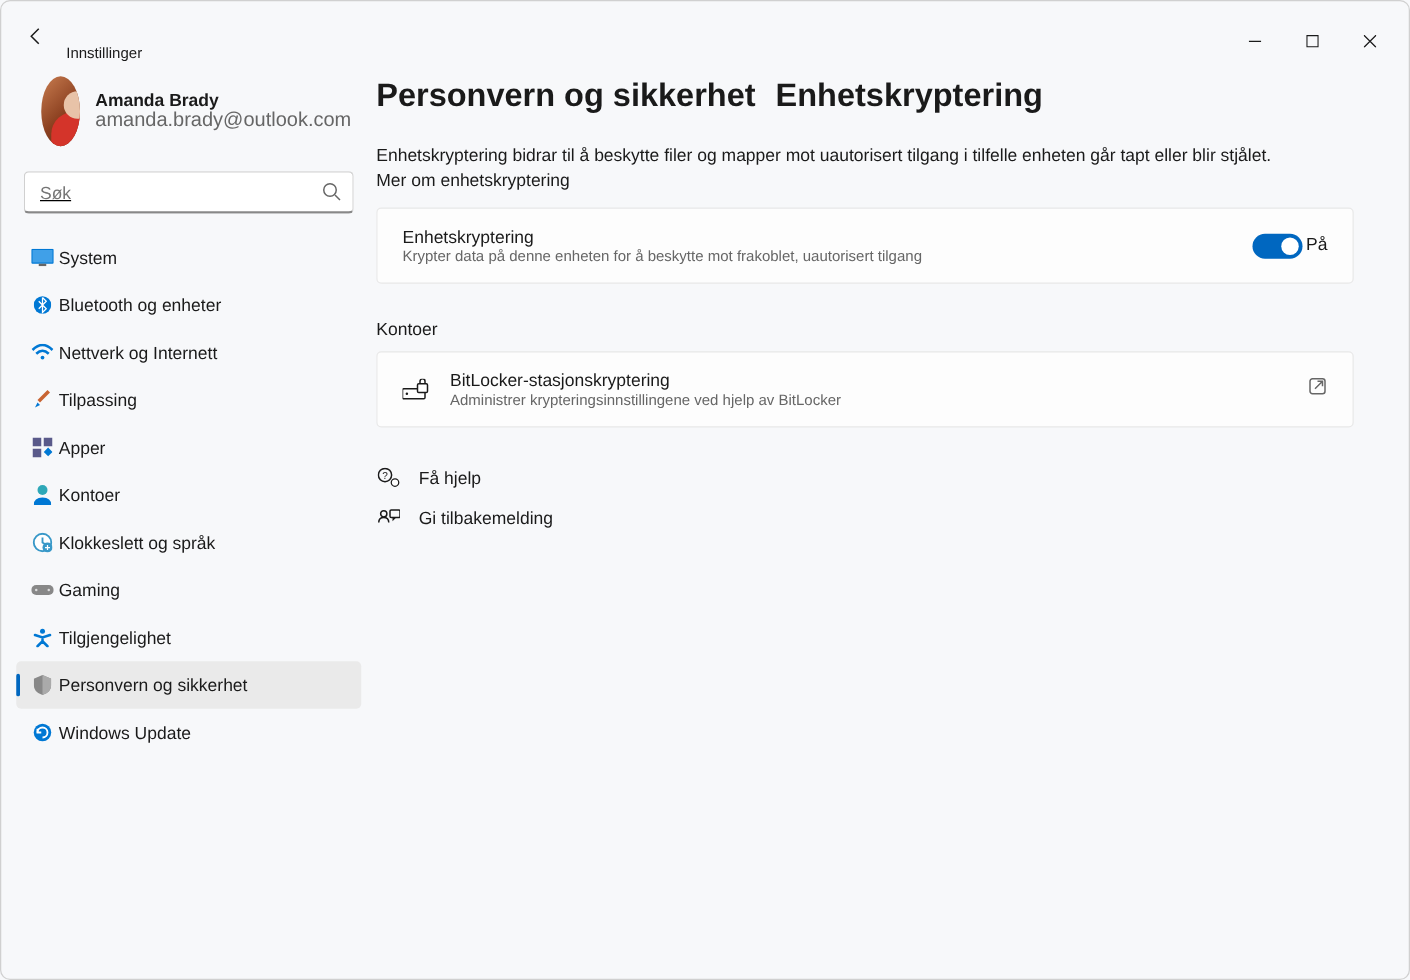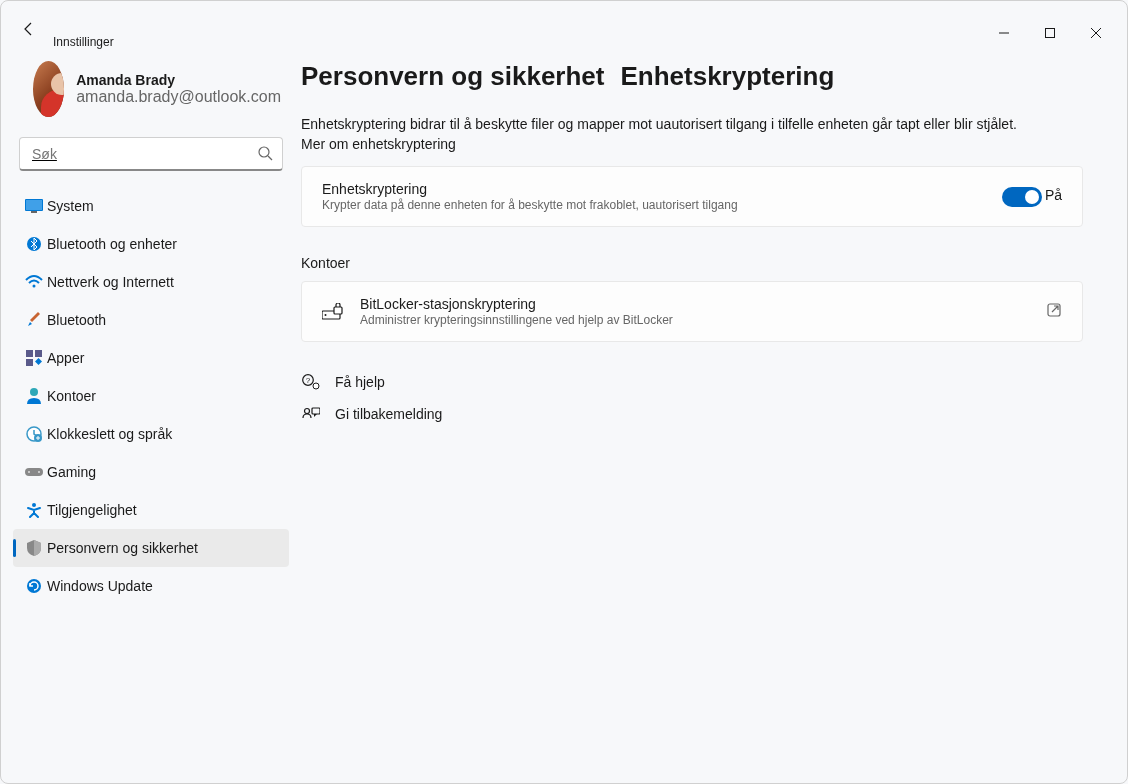--- a/index.html
+++ b/index.html
@@ -351,21 +351,21 @@
         </span>
         <span>Nettverk og Internett</span>
       </li>
       <li class="nav-item">
         <span class="nav-icon">
           <svg width="16" height="16" viewBox="0 0 16 16">
               <path d="M14 2 L6 10 L4 8 L12 0 Z" fill="#c86432"></path>
               <path d="M4 10 L2 14 L6 12 Z" fill="#0078d4"></path>
             </svg>
         </span>
-        <span>Bluetooth</span>
+        <span>Tilpassing</span>
       </li>
       <li class="nav-item">
         <span class="nav-icon">
           <svg width="16" height="16" viewBox="0 0 16 16">
               <rect x="0" y="0" width="7" height="7" fill="#5a5a8a"></rect>
               <rect x="9" y="0" width="7" height="7" fill="#5a5a8a"></rect>
               <rect x="0" y="9" width="7" height="7" fill="#5a5a8a"></rect>
               <path d="M12.5 8 L16 11.5 L12.5 15 L9 11.5 Z" fill="#0078d4"></path>
             </svg>
         </span>

